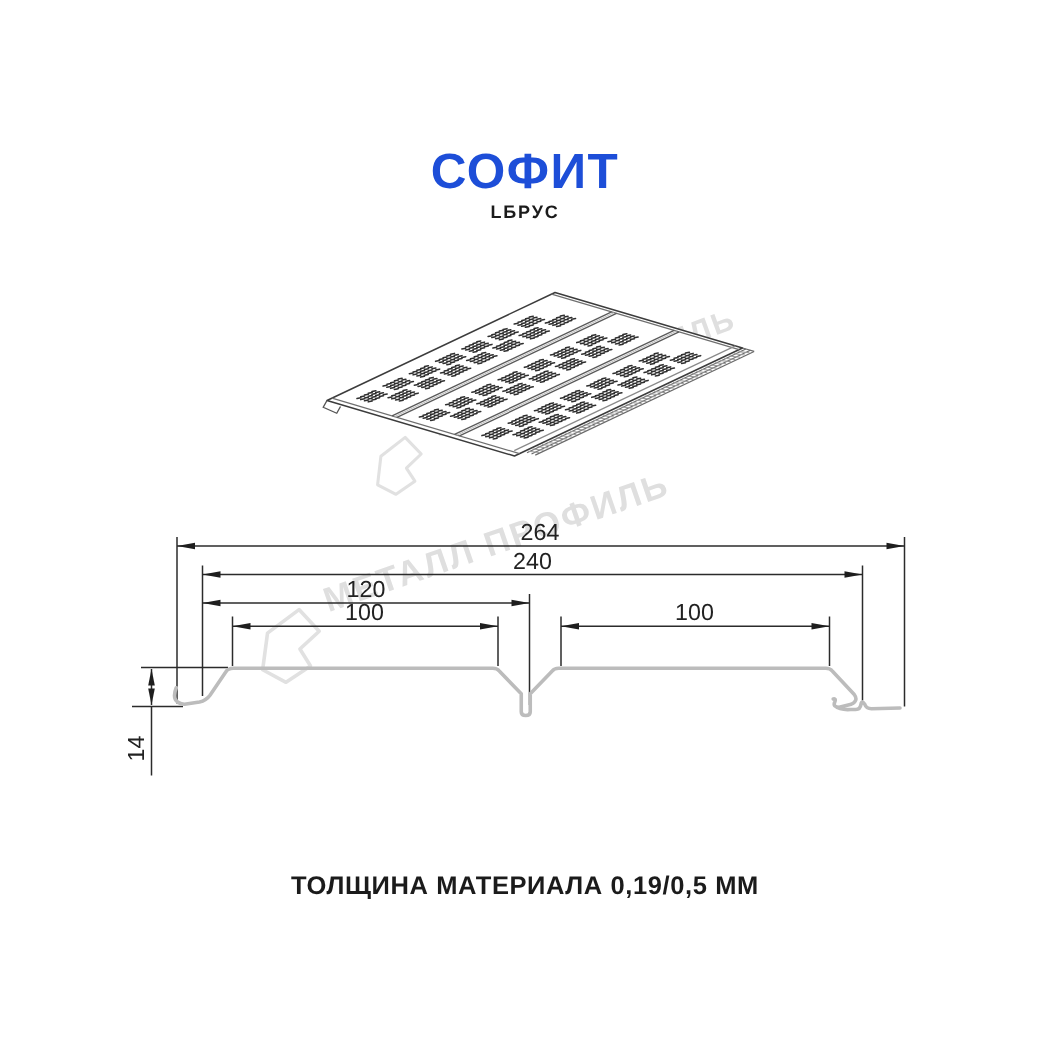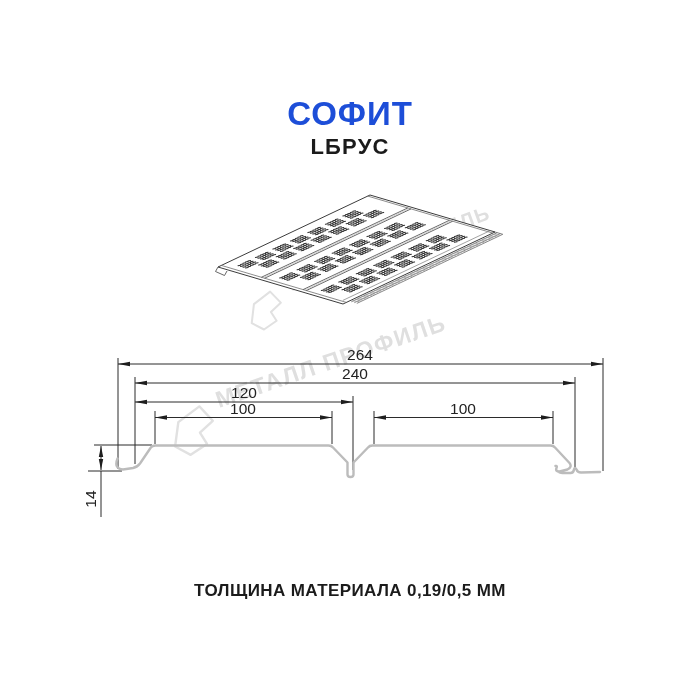--- a/index.html
+++ b/index.html
@@ -6,21 +6,21 @@
   #canvas{
     position:relative;width:700px;height:700px;background:#ffffff;
     overflow:hidden;font-family:"Liberation Sans",sans-serif;
   }
   .title{
     position:absolute;left:0;top:95px;width:700px;text-align:center;
     font-size:33px;font-weight:800;letter-spacing:1px;color:#1d4ed8;
   }
   .subtitle{
     position:absolute;left:0;top:134px;width:700px;text-align:center;
-    font-size:22px;font-weight:700;letter-spacing:1.2px;color:#1b1b1b;
+    font-size:12px;font-weight:700;letter-spacing:1.2px;color:#1b1b1b;
   }
   .footer-note{
     position:absolute;left:0;top:581px;width:700px;text-align:center;
     font-size:17px;font-weight:700;letter-spacing:0.4px;color:#1b1b1b;
   }
   svg{position:absolute;left:0;top:0;}
   .dim-label{font-family:"Liberation Sans",sans-serif;font-size:15.5px;fill:#222;}
   .wm-text{font-family:"Liberation Sans",sans-serif;font-weight:700;letter-spacing:1.5px;}
 </style>
 </head>

